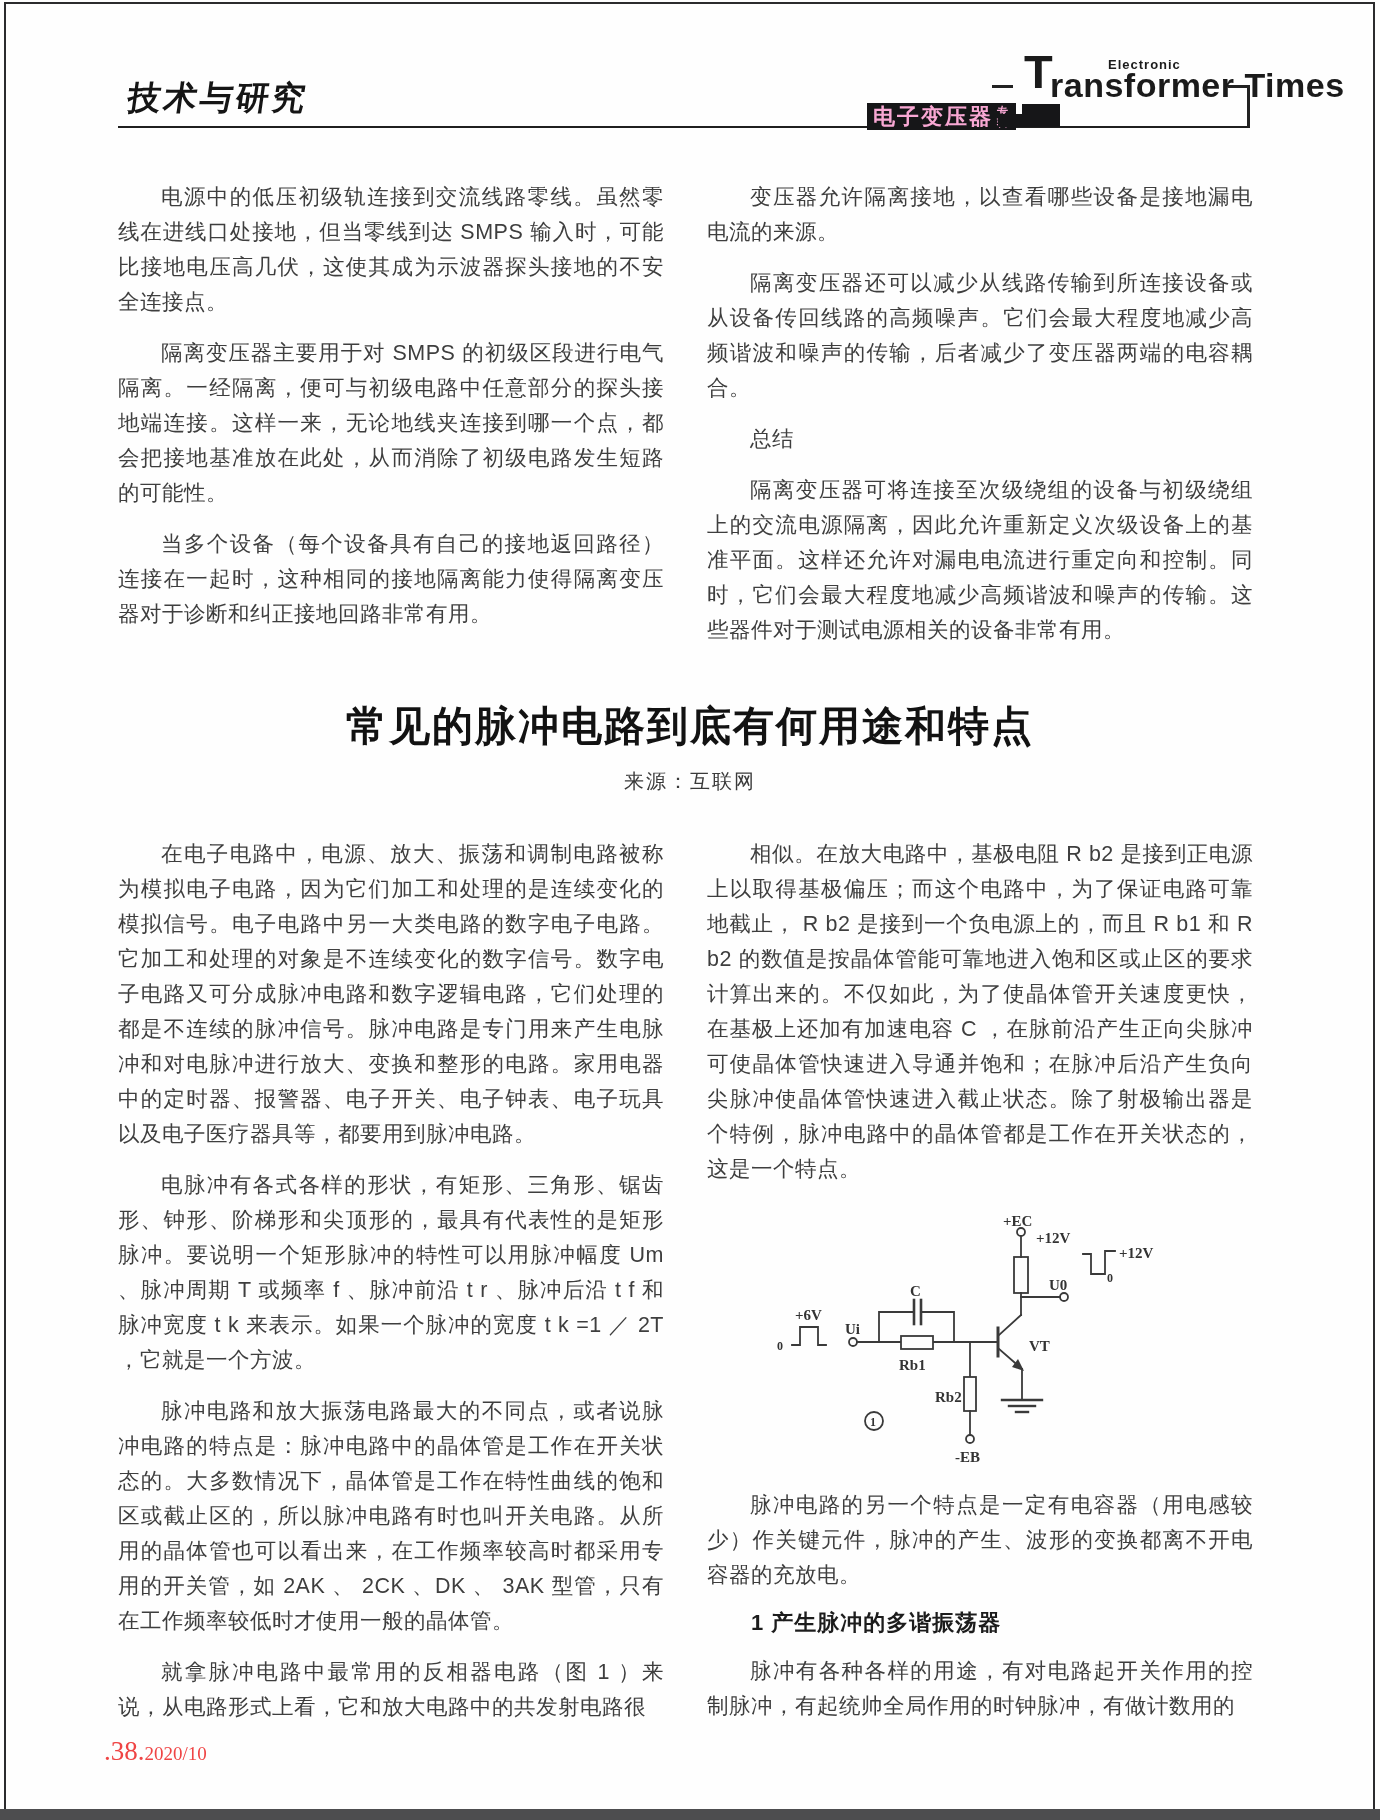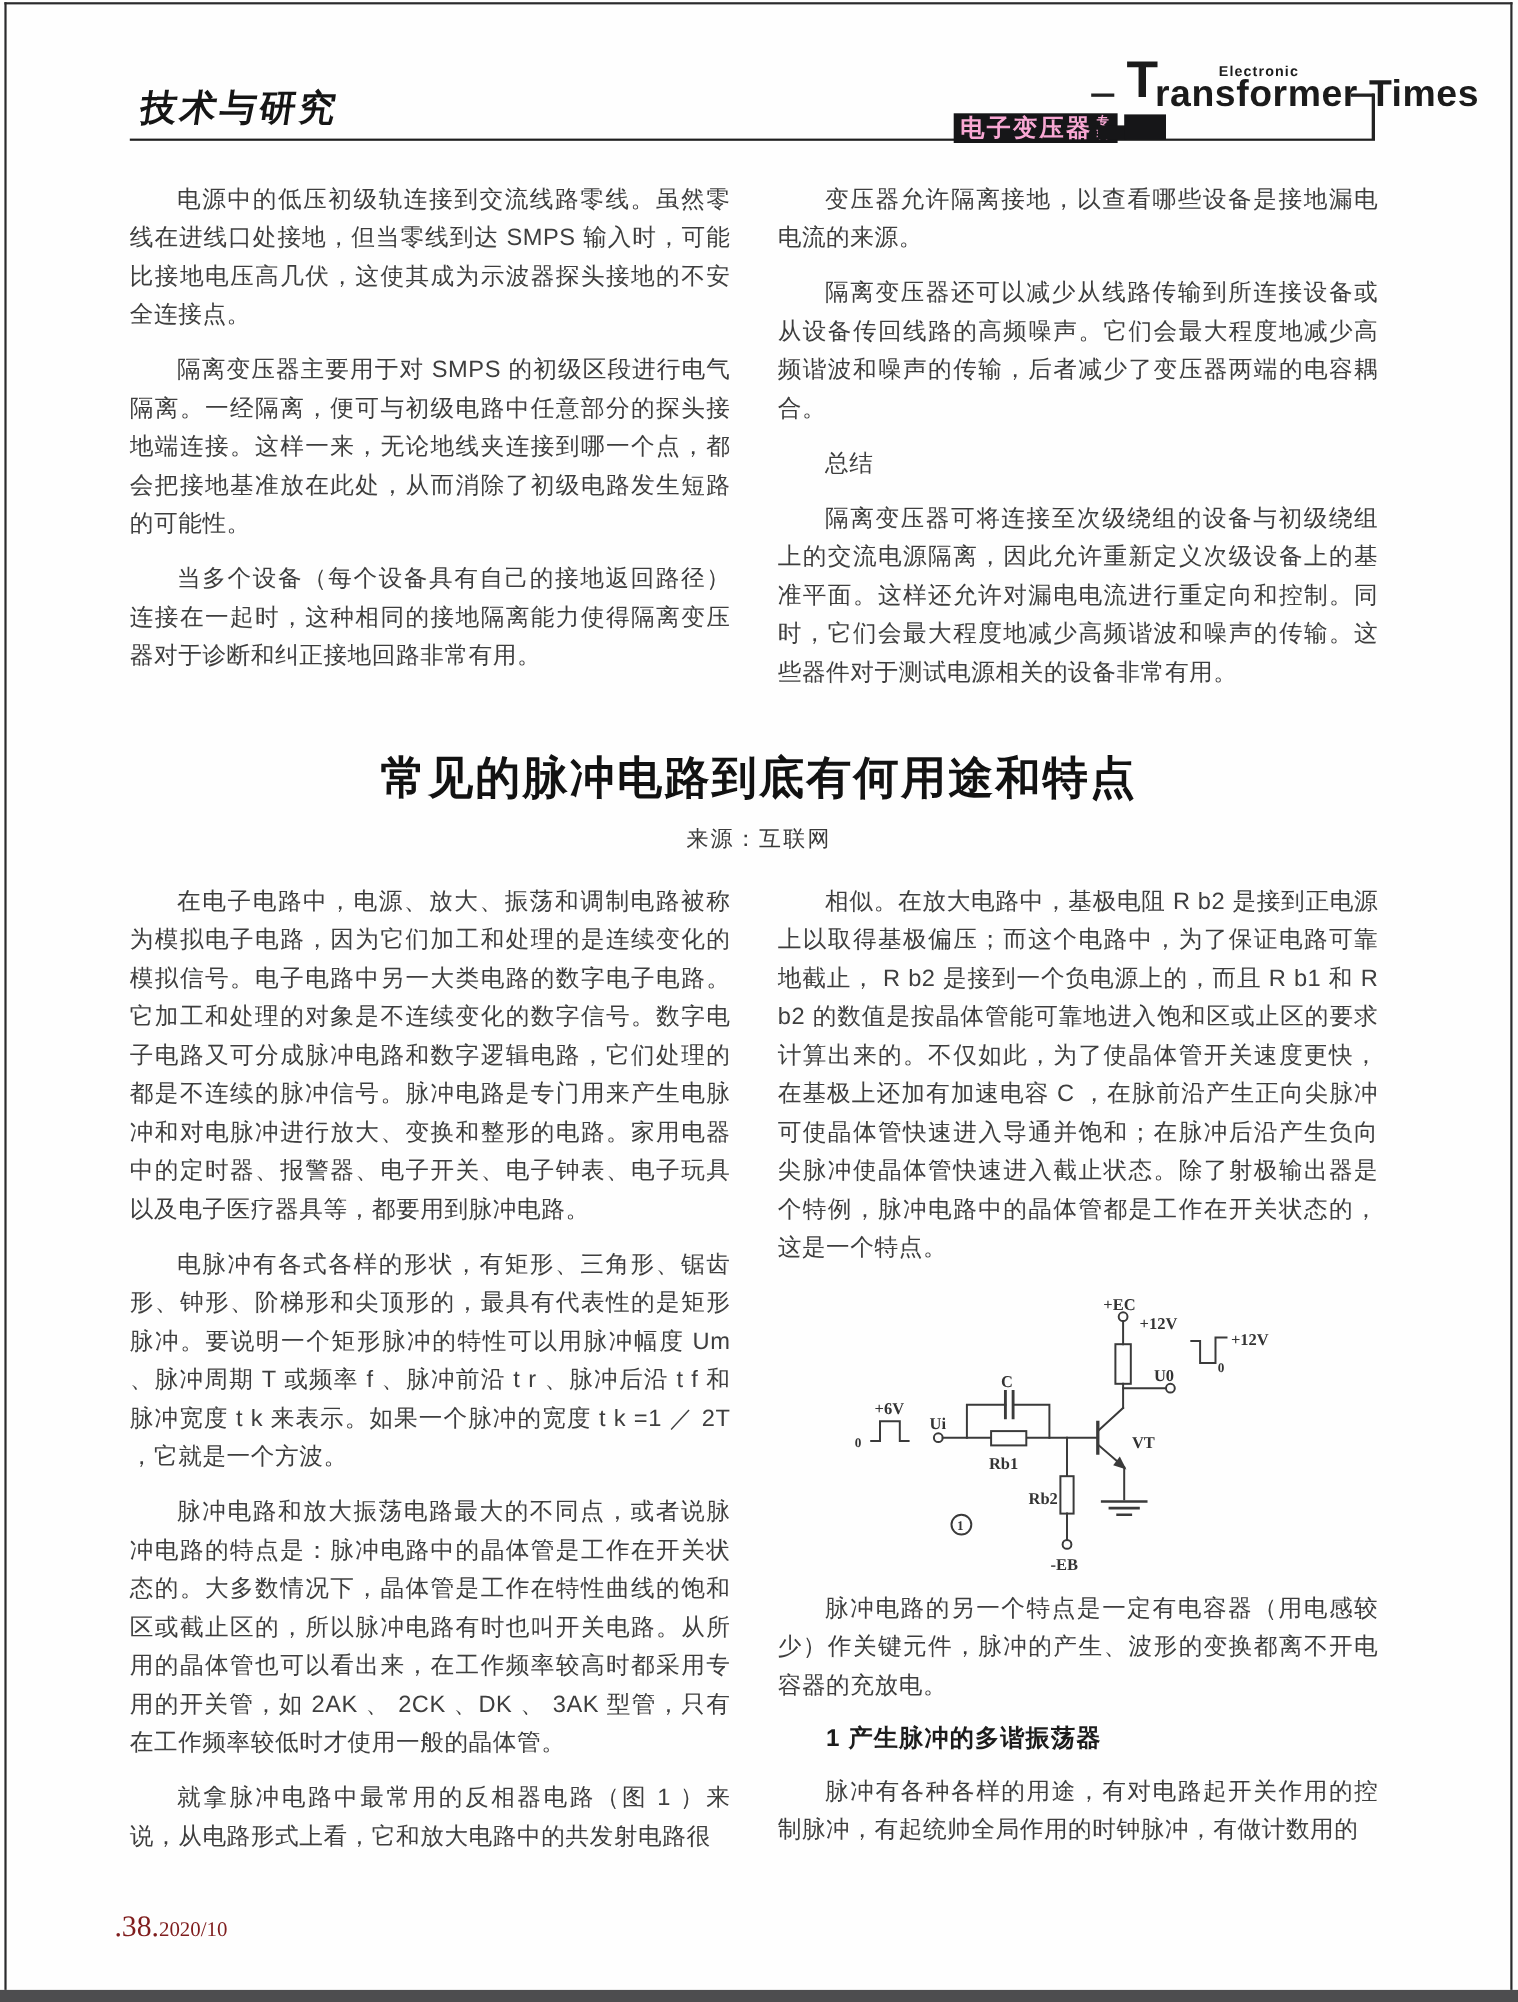--- a/index.html
+++ b/index.html
@@ -43,21 +43,21 @@
   .logo-main { position:absolute; left:1050px; top:66px; font-size:34px; font-weight:bold; color:#1b1b1b; letter-spacing:0.5px; }
   .dash-left  { position:absolute; left:992px;  top:85px; width:21px; height:3px; background:#222; }
   .dash-right { position:absolute; left:1228px; top:85px; width:21px; height:3px; background:#222; }
   .bracket    { position:absolute; left:1247px; top:85px; width:3px; height:42px; background:#222; }
 
   
   .cols { display:flex; padding-left:118px; }
   .col { width:546px; }
   .col + .col { margin-left:43px; }
   .cols p {
-    margin:0 0 15px 0;
+    margin:16px 0 15px 0;
     font-size:21.5px; line-height:35px;
     letter-spacing:0.5px;
     text-align:justify; text-justify:inter-ideograph;
     text-indent:2em;
     color:#3e3e3e;
   }
   .intro-cols { margin-top:32px; }
   .article-cols { margin-top:26px; }
 
   .article-title {
@@ -74,21 +74,21 @@
   .sub-heading {
     font-size:22px; font-weight:bold; color:#1c1c1c;
     margin:6px 0 16px 0; text-indent:2em; letter-spacing:1px;
   }
 
   .figure-wrap { margin:12px 0 8px 26px; }
   .figure-wrap svg { display:block; }
   .fig-label { font-size:15px; font-weight:bold; fill:#333; font-family:"Liberation Serif", serif; }
   .fig-label-small { font-size:12px; font-weight:bold; fill:#333; font-family:"Liberation Serif", serif; }
 
-  .footer { position:absolute; left:104px; top:1736px; font-family:"Liberation Serif", serif; color:#7f1d1d; }
+  .footer { position:absolute; left:104px; top:1736px; font-family:"Liberation Serif", serif; color:#ef4444; }
   .footer .page-num { font-size:27px; }
   .footer .issue { font-size:19px; }
 </style>
 </head>
 <body>
 
 <div class="page">
 
   <div class="border-left"></div>
   <div class="border-top"></div>

